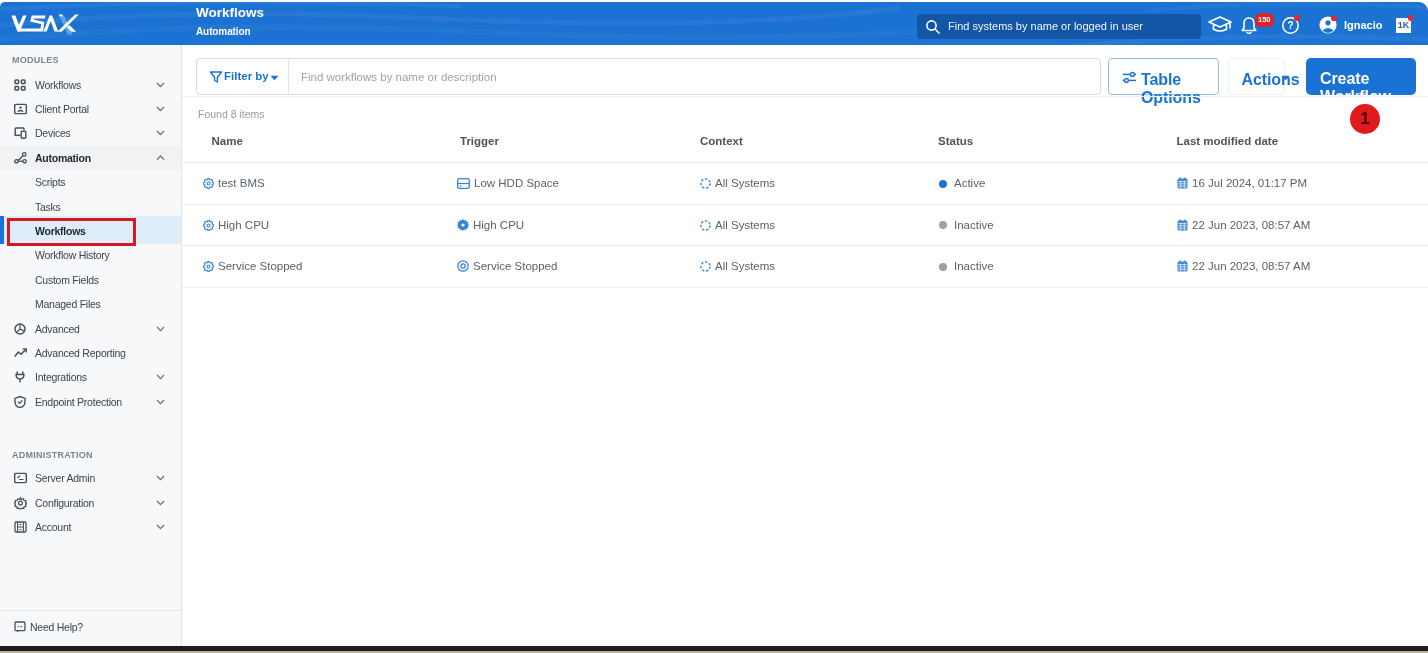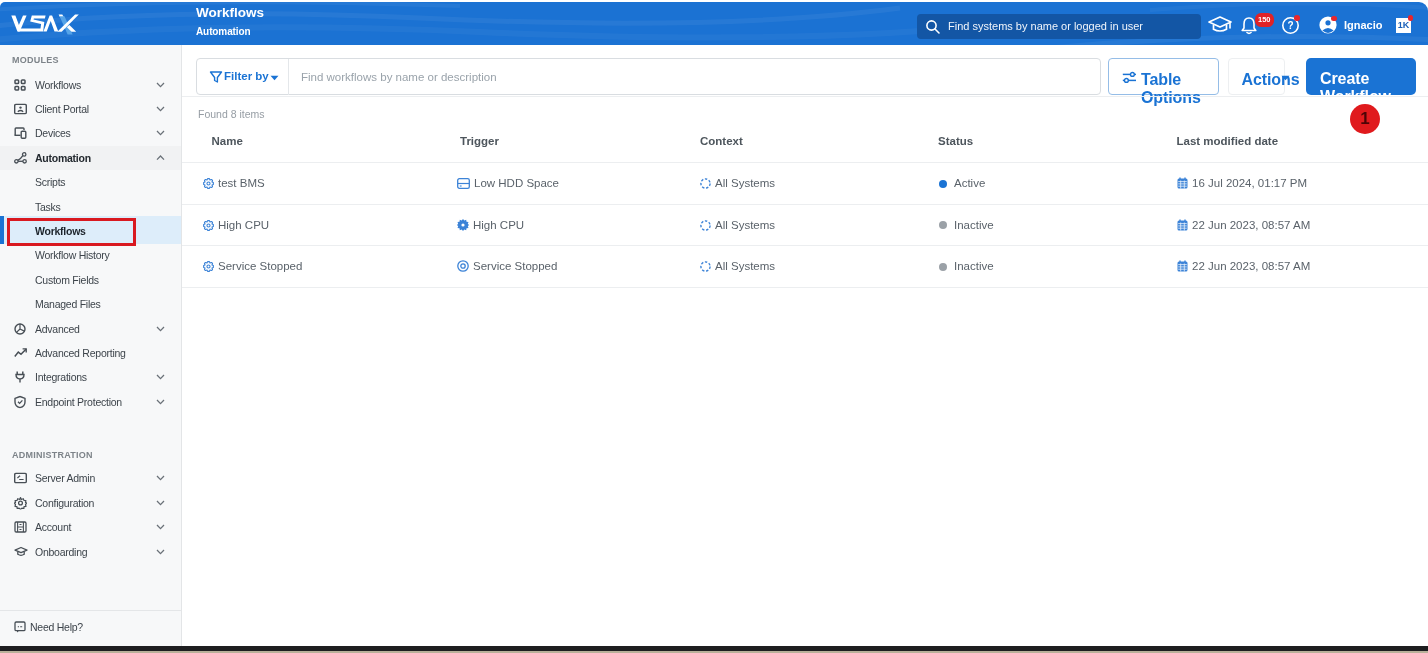--- a/index.html
+++ b/index.html
@@ -262,30 +262,20 @@
   <div class="sitem" style="top:470px">
     <svg class="ic" width="13" height="12" viewBox="0 0 13 12">
         <rect x="1" y="1" width="11" height="10" rx="1.2" fill="none" stroke="#484f56" stroke-width="1.3"></rect>
         <path d="M3.6 1 L3.6 11 M9.4 1 L9.4 11 M3.6 6 L9.4 6 M5.5 3.5 L7.5 3.5 M5.5 8.5 L7.5 8.5" stroke="#484f56" stroke-width="1.1" fill="none"></path>
       </svg>
     <span class="txt">Account</span>
     <svg class="ch" width="9" height="6" viewBox="0 0 9 6">
         <path d="M1 1 L4.5 4.6 L8 1" fill="none" stroke="#6a7178" stroke-width="1.3"></path>
       </svg>
   </div>
-  <div class="sitem" style="top:494.4px">
-    <svg class="ic" width="14" height="11" viewBox="0 0 14 11">
-        <path d="M7 1 L13 3.6 L7 6.2 L1 3.6 Z" fill="none" stroke="#484f56" stroke-width="1.3" stroke-linejoin="round"></path>
-        <path d="M3.8 5.2 L3.8 7.8 Q7 9.8 10.2 7.8 L10.2 5.2" fill="none" stroke="#484f56" stroke-width="1.3"></path>
-      </svg>
-    <span class="txt">Onboarding</span>
-    <svg class="ch" width="9" height="6" viewBox="0 0 9 6">
-        <path d="M1 1 L4.5 4.6 L8 1" fill="none" stroke="#6a7178" stroke-width="1.3"></path>
-      </svg>
-  </div>
   <div id="sdiv"></div>
   <div class="sitem" style="top:570px">
     <svg class="ic" width="12" height="12" viewBox="0 0 12 12">
         <rect x="1" y="1" width="10" height="8.6" rx="1.2" fill="none" stroke="#484f56" stroke-width="1.3"></rect>
         <path d="M3 9.6 L3 11.6 L5.4 9.6" fill="#484f56"></path>
         <path d="M3.8 5.8 L5 5.8 M6.2 5.8 L8.2 5.8" stroke="#484f56" stroke-width="1.1"></path>
       </svg>
     <span class="txt" style="left:30px">Need Help?</span>
   </div>
 </div>

